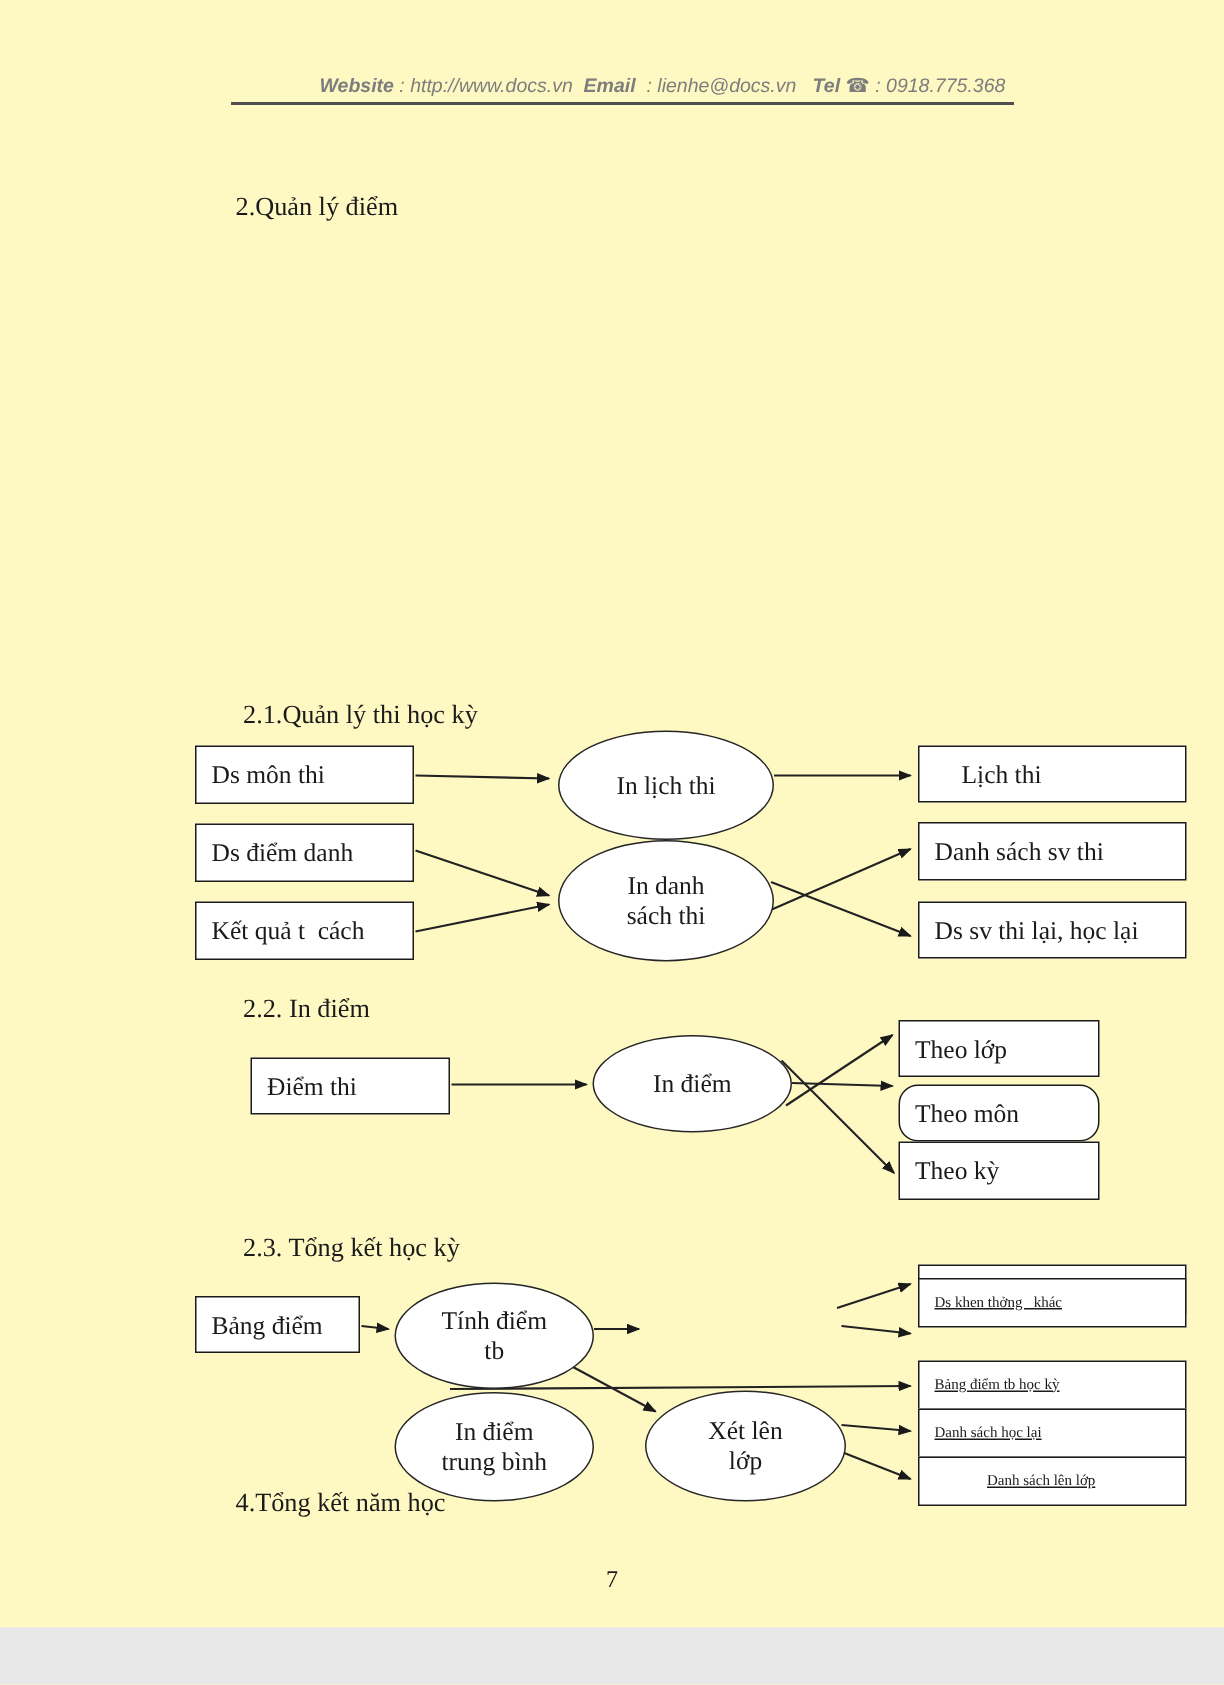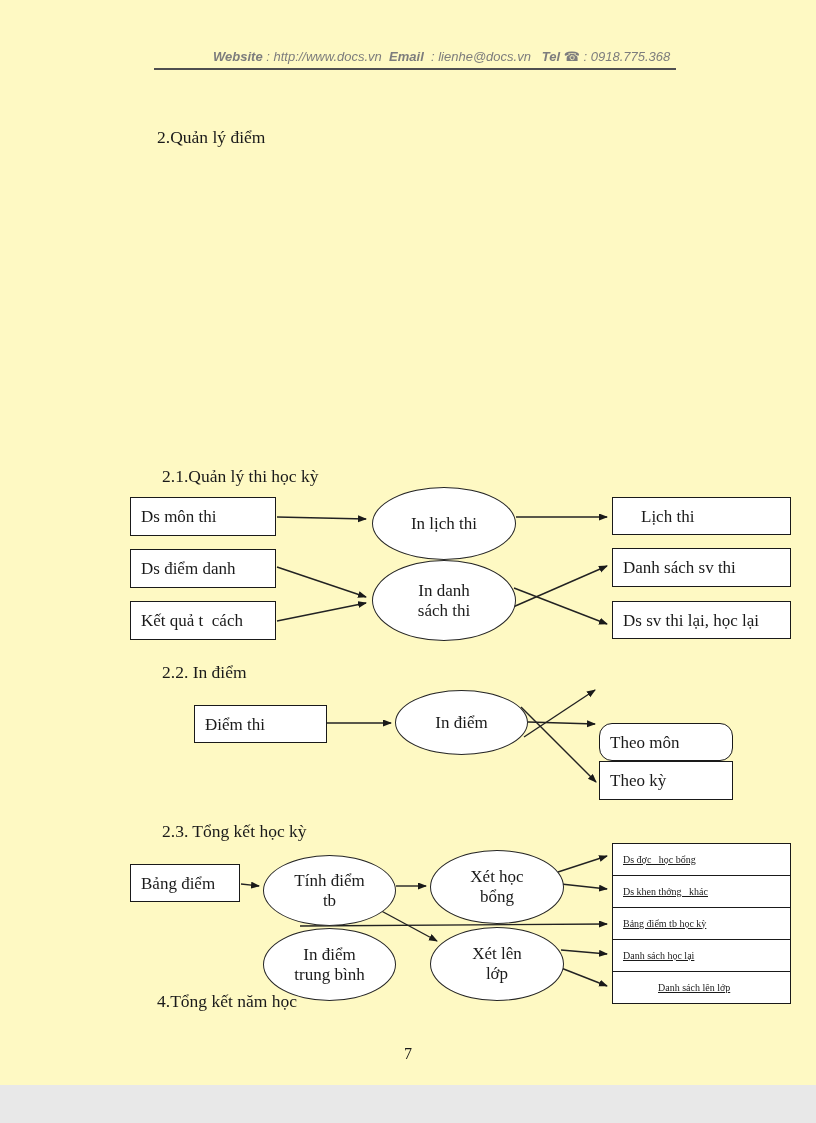--- a/index.html
+++ b/index.html
@@ -80,37 +80,36 @@
   <div class="box" style="left:130px;top:601px;width:146px;height:39px;">Kết quả t  cách</div>
 
   <div class="ell" style="left:372px;top:487px;width:144px;height:73px;">In lịch thi</div>
   <div class="ell" style="left:372px;top:560px;width:144px;height:81px;">In danh
 sách thi</div>
 
   <div class="box" style="left:612px;top:497px;width:179px;height:38px;padding-left:28px;">Lịch thi</div>
   <div class="box" style="left:612px;top:548px;width:179px;height:39px;">Danh sách sv thi</div>
   <div class="box" style="left:612px;top:601px;width:179px;height:38px;">Ds sv thi lại, học lại</div>
 
-  <div class="box" style="left:167px;top:705px;width:133px;height:38px;margin-left:27px;">Điểm thi</div>
+  <div class="box" style="left:167px;top:705px;width:133px;height:38px;">Điểm thi</div>
   <div class="ell" style="left:395px;top:690px;width:133px;height:65px;">In điểm</div>
+  <div class="box" style="left:599px;top:680px;width:134px;height:38px;">Theo lớp</div>
   <div class="box" style="left:599px;top:723px;width:134px;height:38px;border-radius:13px;">Theo môn</div>
   <div class="box" style="left:599px;top:761px;width:134px;height:39px;">Theo kỳ</div>
 
   <div class="box" style="left:130px;top:864px;width:110px;height:38px;">Bảng điểm</div>
 
   <div class="ell" style="left:263px;top:855px;width:133px;height:71px;">Tính điểm
 tb</div>
-  <div class="ell" style="left:430px;top:850px;width:134px;height:74px;">Xét học
-bổng</div>
   <div class="ell" style="left:263px;top:928px;width:133px;height:73px;">In điểm
 trung bình</div>
   <div class="ell" style="left:430px;top:927px;width:134px;height:74px;">Xét lên
 lớp</div>
 
   <div class="box small" style="left:612px;top:843px;width:179px;height:33px;">Ds đợc   học bổng</div>
-  <div class="box small" style="left:612px;top:875px;width:179px;height:33px;">Ds khen thởng   khác</div>
+  <div class="box small" style="left:612px;top:852px;width:179px;height:33px;">Ds khen thởng   khác</div>
   <div class="box small" style="left:612px;top:907px;width:179px;height:33px;">Bảng điểm tb học kỳ</div>
   <div class="box small" style="left:612px;top:939px;width:179px;height:33px;">Danh sách học lại</div>
   <div class="box small" style="left:612px;top:971px;width:179px;height:33px;padding-left:45px;">Danh sách lên lớp</div>
 
   <div class="pagenum">7</div>
 
 </div>
 
 </body></html>

